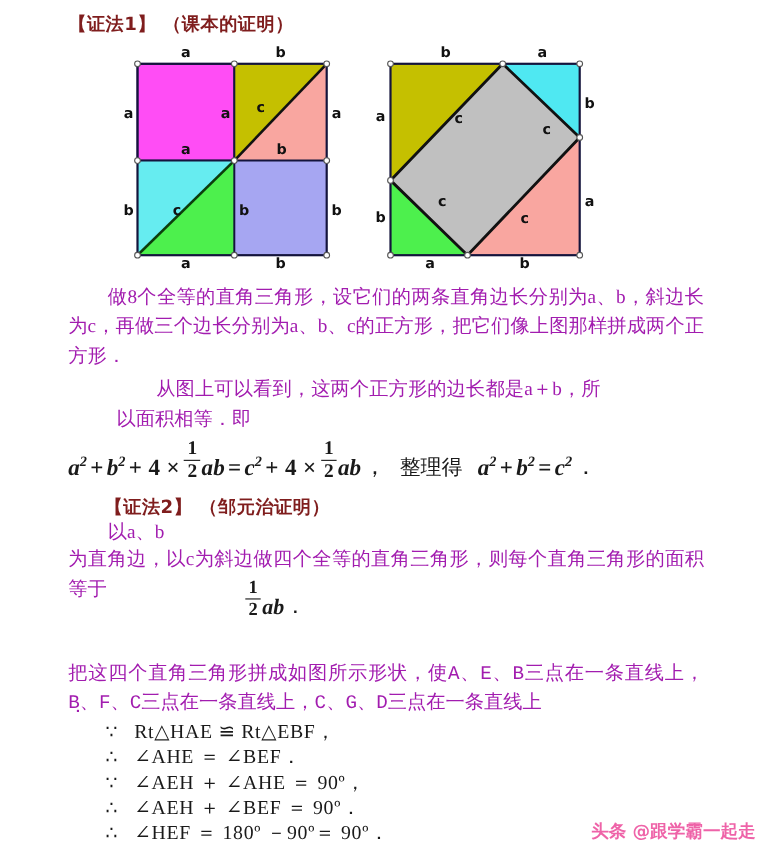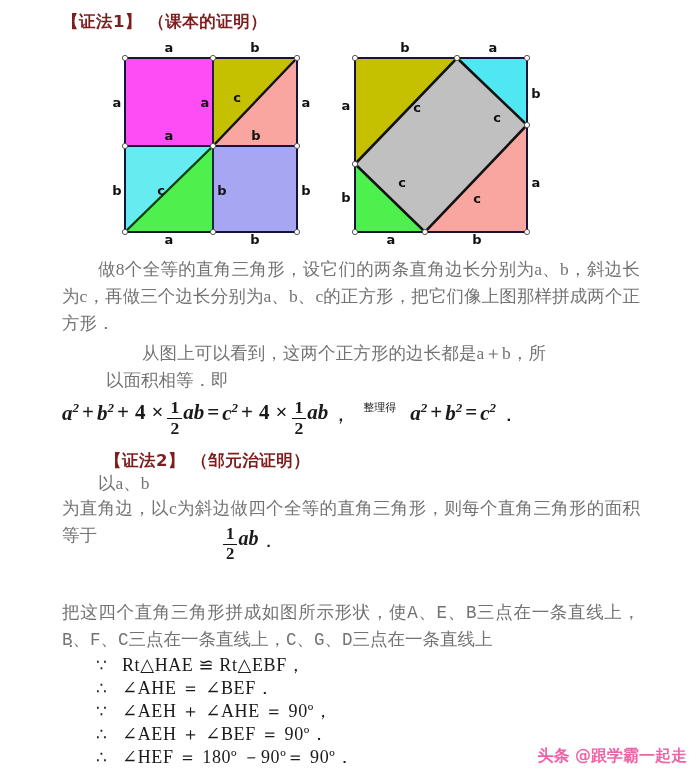--- a/index.html
+++ b/index.html
@@ -25,65 +25,65 @@
   .proof-heading {
     position: absolute;
     font-family: "DejaVu Sans", "Liberation Sans", sans-serif;
     font-weight: bold;
     font-size: 16.5px;
     color: #7f1d1d;
     letter-spacing: 0.5px;
     white-space: nowrap;
   }
   #heading-1 { left: 62px; top: 11px; }
-  #heading-2 { left: 105px; top: 450px; }
+  #heading-2 { left: 95px; top: 450px; }
 
   
   .figures {
     position: absolute;
     left: 0; top: 40px;
     width: 699px; height: 210px;
   }
   .fig { position: absolute; }
   #fig-left  { left: 110px; top: 0px; width: 210px; height: 205px; }
   #fig-right { left: 337px; top: 0px; width: 210px; height: 205px; }
   .fig svg { display: block; }
 
   
   .para {
     position: absolute;
     font-size: 17.5px;
     line-height: 27px;
-    color: #737373;
+    color: #a21caf;
     text-align: justify;
   }
   #para-1 { left: 62px; top: 256px; width: 578px; text-indent: 36px; }
   #para-2 { left: 62px; top: 340px; width: 440px; text-indent: 36px; margin-left: 44px; }
   #para-3 { left: 62px; top: 470px; width: 578px; text-indent: 36px; }
   #para-4 { left: 62px; top: 495px; width: 578px; }
   #para-5 { left: 62px; top: 600px; width: 578px; font-family: Liberation Mono, monospace; }
   #para-6 { left: 62px; top: 628px; width: 578px; }
 
   
   .math {
     font-family: "Liberation Serif", "DejaVu Serif", serif;
     font-style: italic;
     font-weight: bold;
   }
   .mathline {
     position: absolute;
     display: flex;
-    align-items: flex-start;
+    align-items: flex-end;
     white-space: nowrap;
   }
   #eq-main { left: 62px; top: 400px; font-size: 21px; }
   #eq-main .op { font-style: normal; font-weight: bold; margin: 0 3px; }
   #eq-main .sep { font-style: normal; font-weight: normal; margin: 0 8px 0 2px; }
   #eq-main .cn {
-    font-style: normal; font-weight: normal; font-size: 11px;
+    font-style: normal; font-weight: normal; font-size: 19px;
     margin: 0 14px 0 4px;
   }
   sup.exp {
     font-size: 0.62em;
     vertical-align: super;
     font-style: italic;
     font-weight: bold;
   }
   .frac {
     display: inline-flex;

